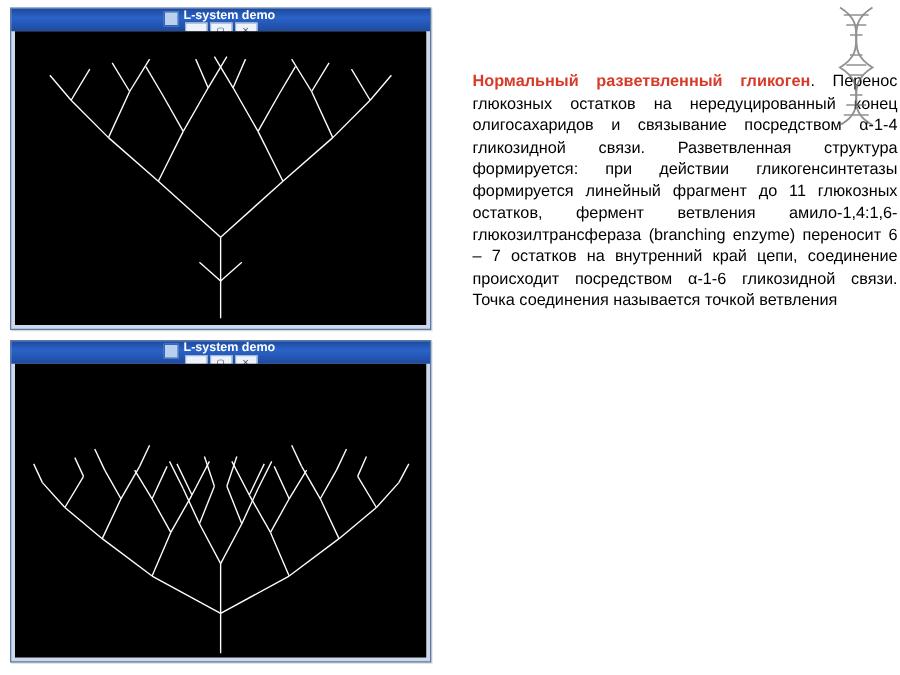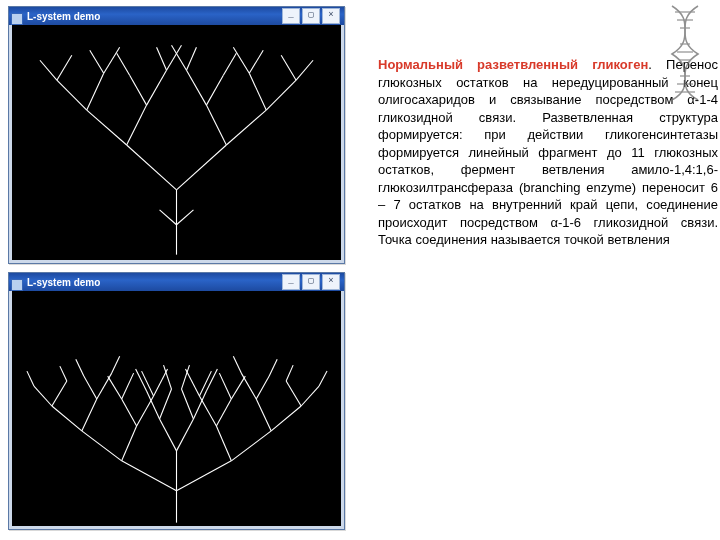--- a/index.html
+++ b/index.html
@@ -29,20 +29,21 @@
   .window.top { top: 6px; }
   .window.bot { top: 272px; }
   .titlebar {
     display: flex;
     align-items: center;
     height: 18px;
     background: linear-gradient(#1d4aa0, #2a63c7 40%, #1d4aa0);
     color: #fff;
     font-size: 10px;
     padding: 0 4px;
+    flex-direction: column;
   }
   .titlebar .title {
     flex: 1;
     font-weight: bold;
     padding-left: 14px;
     position: relative;
   }
   .titlebar .title::before {
     content: "";
     position: absolute;

